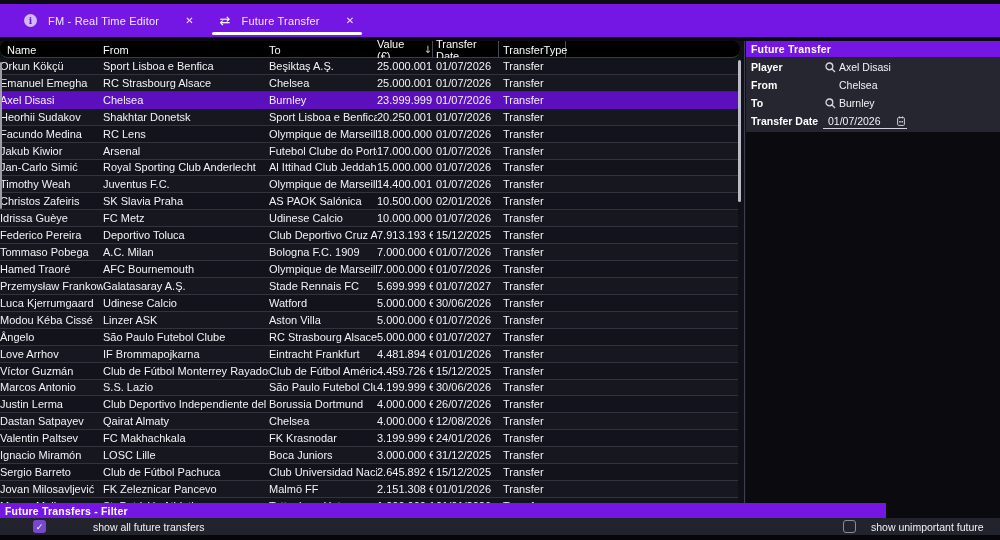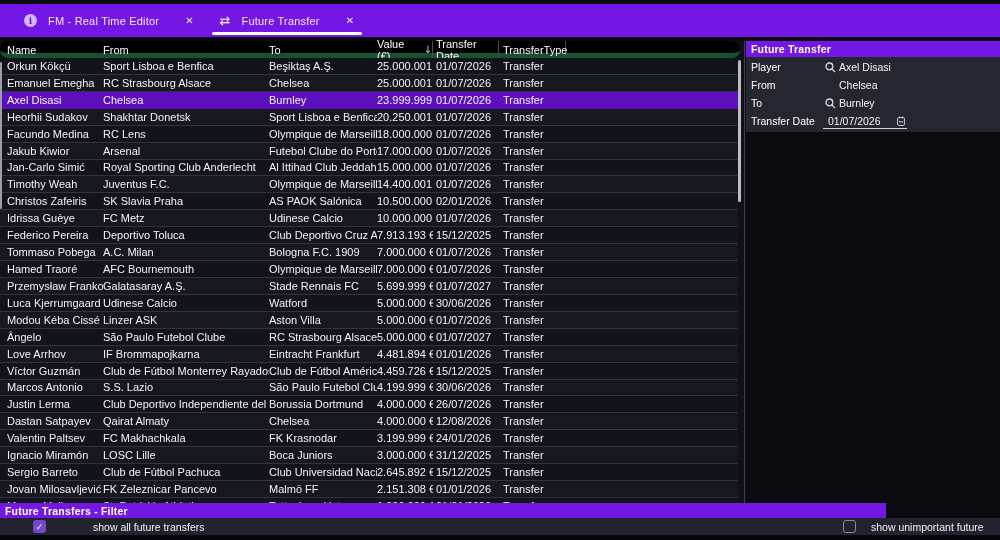--- a/index.html
+++ b/index.html
@@ -28,56 +28,56 @@
   .tab.active::after {
     content:""; position:absolute; left:2px; right:2px; bottom:2px; height:3px;
     background:#ffffff; border-radius:2px;
   }
   
   .table-wrap { position:absolute; top:41px; left:0; width:746px; height:462px; background:#101019; }
   .thead {
     height:17px; background:#000000; display:grid;
     grid-template-columns:103px 166px 108px 56px 66px 67px 1fr;
     align-items:center; font-size:11px; color:#fafafa;
-    border-bottom:5px solid #14532d; width:740px;border-radius:8px;
+    border-bottom:1px solid #14532d; width:740px;border-radius:8px;
   }
   .thead .hc { height:17px; display:flex; align-items:center; }
   .hc-name { padding-left:7px; }
   .hc-from { padding-left:0; }
   .hc-value { justify-content:flex-end; border-right:1px solid #4a4a56; gap:12px; }
   .hc-date { padding-left:3px; border-right:1px solid #4a4a56; }
   .hc-type { padding-left:4px; border-right:1px solid #4a4a56; }
   .sort-arrow { font-family:"DejaVu Sans",sans-serif; font-size:10px; color:#cfcfda; }
   .tbody { position:relative; width:740px; height:445px; overflow:hidden; }
   .trow {
     height:16.93px; display:grid;
     grid-template-columns:103px 166px 108px 56px 66px 67px 1fr;
     align-items:center; font-size:11px;
     background:#13131c; border-bottom:1px solid #33333e;
     width:738px;
   }
   .trow:nth-child(even){ background:#17171f; }
   .trow.selected { background:#5c10bd; border-bottom-color:#5c10bd; }
   .trow span { white-space:nowrap; overflow:hidden; }
-  .c-name { padding-left:7px; }
+  .c-name { }
   .c-value { text-align:right; padding-right:7px; }
   .c-date { padding-left:3px; }
   .c-type { padding-left:4px; }
   .vscroll { position:absolute; top:1px; left:738px; width:3px; height:142px; background:#bcbcc6; border-radius:2px; }
   .lscroll { position:absolute; top:3px; left:0; width:2px; height:147px; background:#9d9da8; border-radius:2px; }
   .splitter { position:absolute; top:41px; left:744px; width:1px; height:462px; background:#3e3e4e; }
   
   .panel { position:absolute; top:41px; left:746px; width:254px; }
   .panel-header {
     height:16px; background:#7517e4; color:#ffffff; font-size:10.5px; font-weight:bold;
     display:flex; align-items:center; padding-left:5px; letter-spacing:.2px;
   }
   .panel-body { background:#262631; padding:1px 0 2px 0; }
   .pfield { height:18px; display:flex; align-items:center; font-size:10.5px; }
-  .pfield .plabel { width:76px; padding-left:5px; font-weight:normal; color:#ffffff; flex:none; }
+  .pfield .plabel { width:76px; padding-left:5px; font-weight:bold; color:#ffffff; flex:none; }
   .pfield .picon { width:17px; flex:none; display:flex; align-items:center; justify-content:center; }
   .pfield .pvalue { color:#f2f2f6; }
   .input-line { display:inline-flex; align-items:center; border-bottom:1px solid #d4d4de; height:16px; }
   .date-input { width:84px; padding-left:5px; justify-content:space-between; padding-right:2px; }
   .value-input { width:66px; padding-left:4px; }
   .spinner {
     width:17px; height:14px; border:1px solid #9a9aae; border-radius:4px;
     display:inline-flex; flex-direction:column; align-items:center; justify-content:center;
     margin-left:2px; gap:1px;
   }

